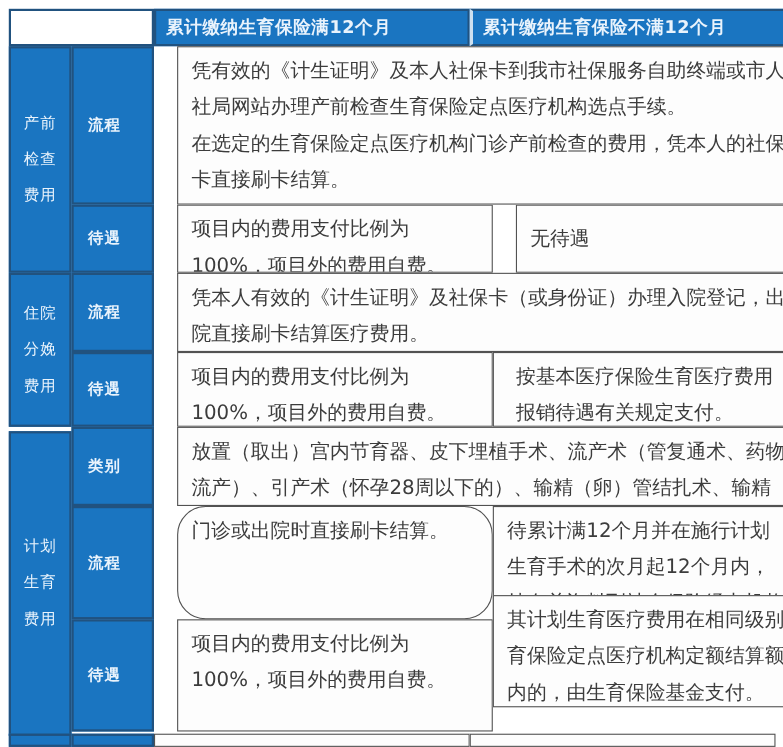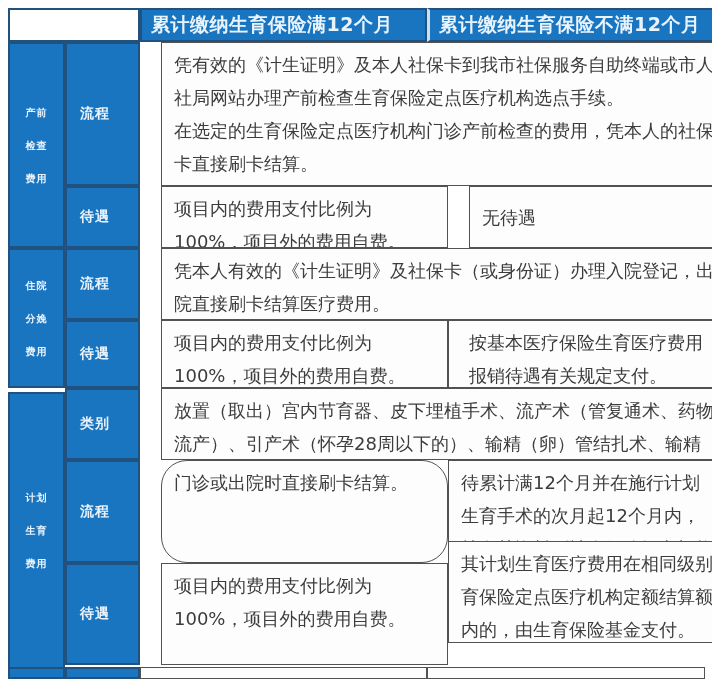--- a/index.html
+++ b/index.html
@@ -27,38 +27,38 @@
   }
   .white {
     background: #fdfdfd;
     border: 1px solid #525252;
     color: #3c3c3c;
   }
   .header-cell {
     display: flex;
     align-items: center;
     padding-left: 9px;
-    font-size: 19px;
+    font-size: 16px;
     font-weight: bold;
     letter-spacing: 0.5px;
   }
   .header-empty {
     background: #ffffff;
     border: 2px solid #21527f;
   }
   .header-sep {
     border-left: 3px solid #cde0f0;
   }
   .cat {
     display: flex;
     flex-direction: column;
     align-items: center;
     justify-content: center;
-    font-size: 10px;
-    font-weight: bold;
+    font-size: 14px;
+    font-weight: normal;
     line-height: 33px;
     letter-spacing: 1px;
   }
   .sub {
     display: flex;
     align-items: center;
     padding-left: 13px;
     font-size: 14px;
     font-weight: bold;
     letter-spacing: 1px;

